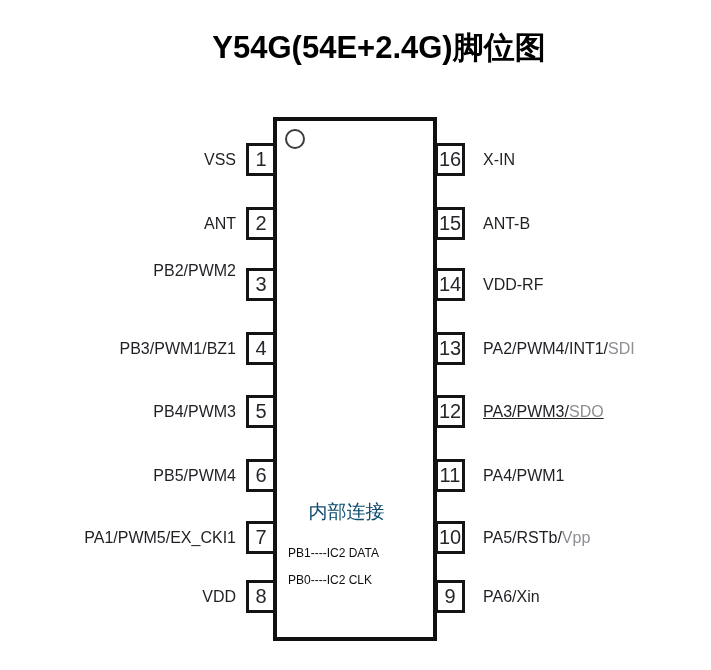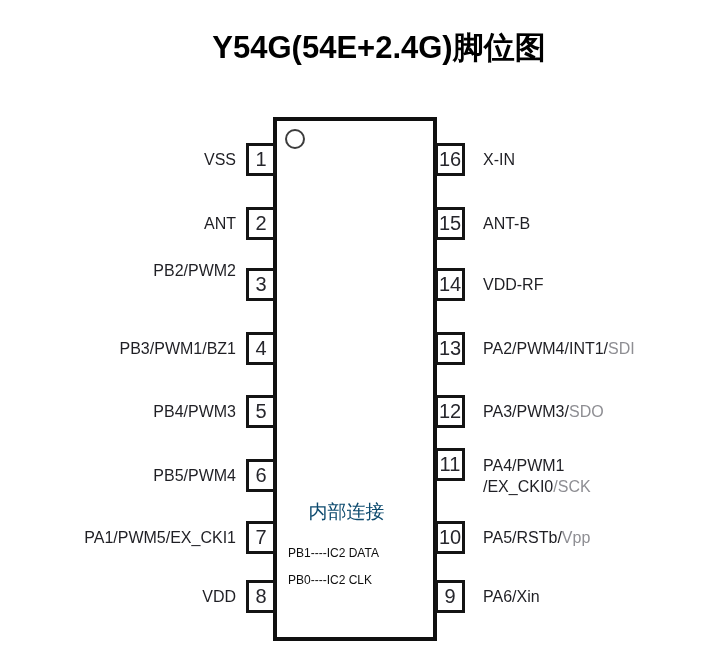--- a/index.html
+++ b/index.html
@@ -124,30 +124,29 @@
         <div><span>VDD-RF</span></div>
       </div>
     </div>
     <div class="pin-box right" style="top: 332px;">13</div>
     <div class="pin-label right" style="top: 332px;">
       <div class="lines">
         <div><span>PA2/PWM4/INT1/</span><span class="muted">SDI</span></div>
       </div>
     </div>
     <div class="pin-box right" style="top: 395px;">12</div>
-    <div class="pin-label right" style="top: 395px;">
+    <div class="pin-label right" style="top: 395px; text-decoration: underline;">
       <div class="lines">
         <div><span>PA3/PWM3/</span><span class="muted">SDO</span></div>
       </div>
     </div>
-    <div class="pin-box right" style="top: 448px;">11</div>
+    <div class="pin-box right" style="top: 459px;">11</div>
     <div class="pin-label right" style="top: 459px;">
       <div class="lines">
         <div><span>PA4/PWM1</span></div>
-        <div><span>/EX_CKI0</span><span class="muted">/SCK</span></div>
       </div>
     </div>
     <div class="pin-box right" style="top: 521px;">10</div>
     <div class="pin-label right" style="top: 521px;">
       <div class="lines">
         <div><span>PA5/RSTb/</span><span class="muted">Vpp</span></div>
       </div>
     </div>
     <div class="pin-box right" style="top: 580px;">9</div>
     <div class="pin-label right" style="top: 580px;">

